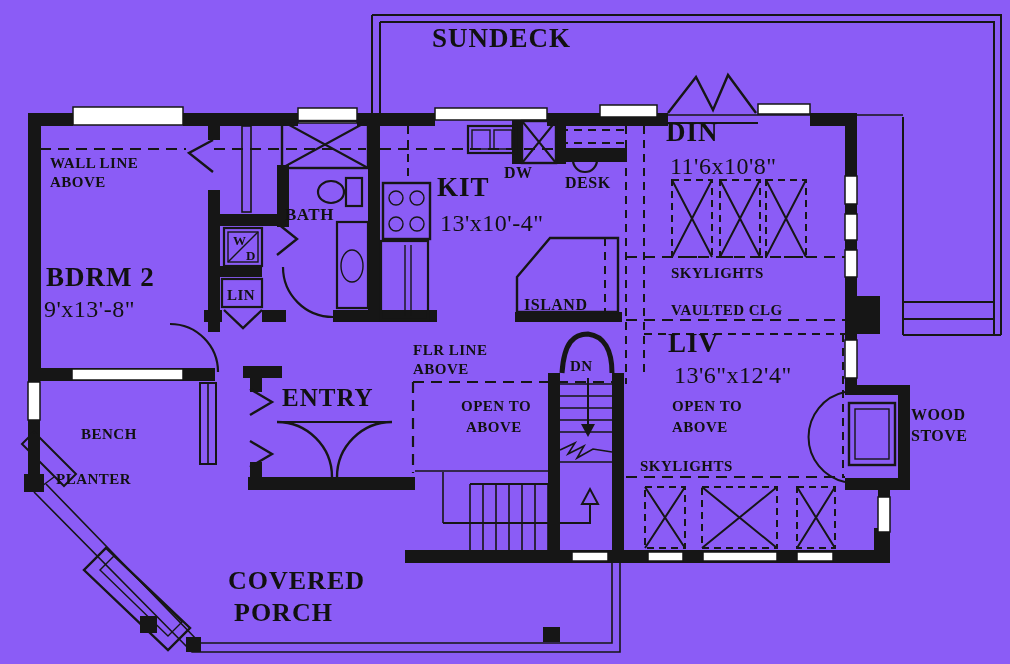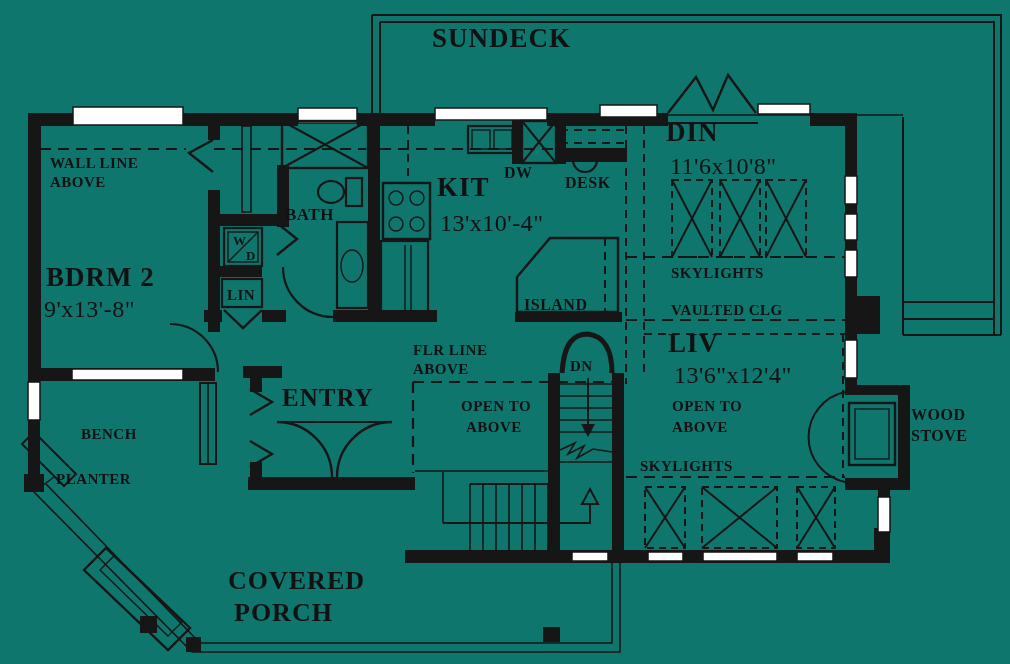--- a/index.html
+++ b/index.html
@@ -1,16 +1,16 @@
 <!DOCTYPE html>
 <html><head>
 <meta charset="utf-8">
 <style>
   html,body{margin:0;padding:0;background:#ffffff;}
-  #stage{position:relative;width:1010px;height:664px;background:#0f766e;overflow:hidden;}
+  #stage{position:relative;width:1010px;height:664px;background:#8b5cf6;overflow:hidden;}
   svg{display:block;}
   .w{fill:#161616;}
   .ln{fill:none;stroke:#161616;stroke-width:2;}
   .ln15{fill:none;stroke:#161616;stroke-width:1.6;}
   .ln24{fill:none;stroke:#161616;stroke-width:2.4;}
   .win{fill:#ffffff;stroke:#161616;stroke-width:1.5;}
   .dash{fill:none;stroke:#161616;stroke-width:2.2;stroke-dasharray:11 7;}
   .dash2{fill:none;stroke:#161616;stroke-width:2;stroke-dasharray:8 6;}
   .sky{fill:none;stroke:#161616;stroke-width:2;stroke-dasharray:7 5;}
   .xd{fill:none;stroke:#161616;stroke-width:2;}

